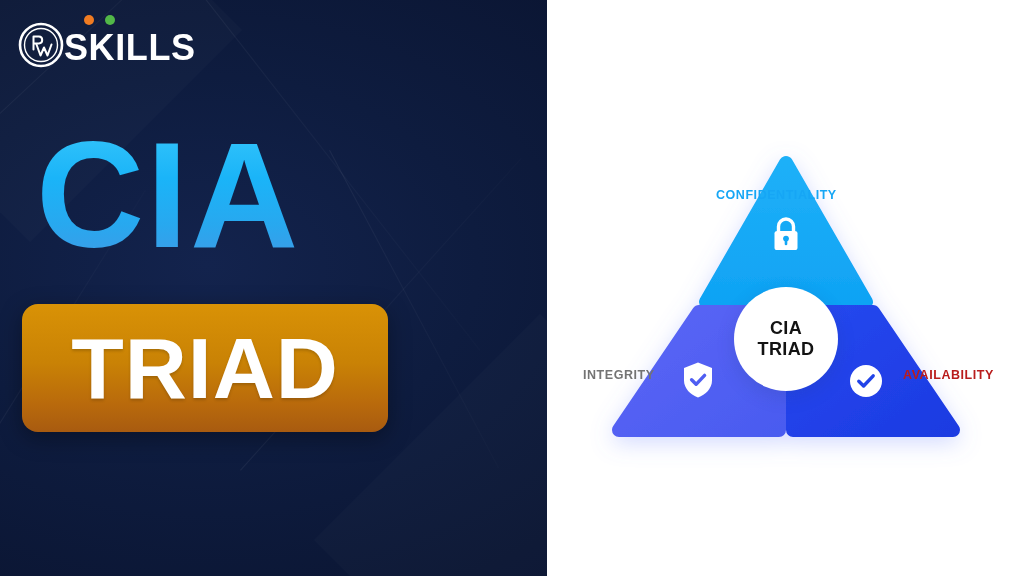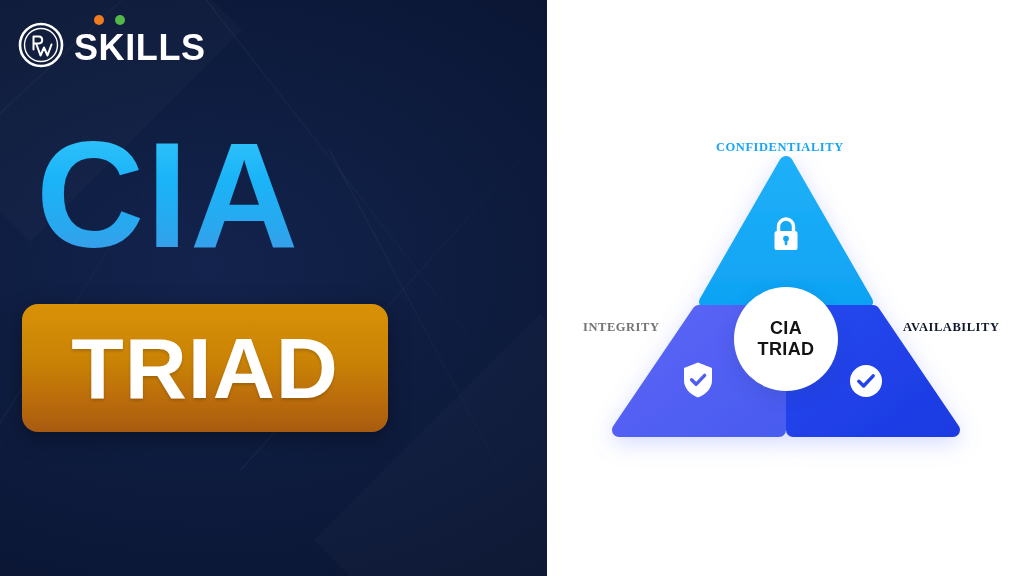--- a/index.html
+++ b/index.html
@@ -40,21 +40,20 @@
     background: rgba(255,255,255,0.018);
   }
 
   
   #logo-block {
     position: absolute;
     left: 18px;
     top: 22px;
     display: flex;
     align-items: center;
-    gap: 10px;
     z-index: 5;
   }
   #pw-mark {
     position: relative;
     width: 46px;
     height: 46px;
     flex: 0 0 auto;
   }
   #pw-mark svg { display:block; }
   #skills-wrap {
@@ -139,36 +138,37 @@
     height: 576px;
   }
   #diagram svg { display: block; }
 
   .tri-label {
     position: absolute;
     font-weight: 800;
     font-size: 12.5px;
     letter-spacing: 0.55px;
     white-space: nowrap;
-    font-family: Liberation Serif, serif;
+    font-family: Liberation Sans, sans-serif;
+    margin-top: 48px;
   }
   #label-confidentiality {
     left: 169px;
     top: 140px;
     color: #16a6f5;
   }
   #label-integrity {
     left: 36px;
     top: 320px;
     color: #737373;
   }
   #label-availability {
     left: 356px;
     top: 320px;
-    color: #0f172a;
+    color: #b91c1c;
   }
 
   
   #center-circle {
     position: absolute;
     left: 187px;
     top: 287px;
     width: 104px;
     height: 104px;
     border-radius: 50%;

